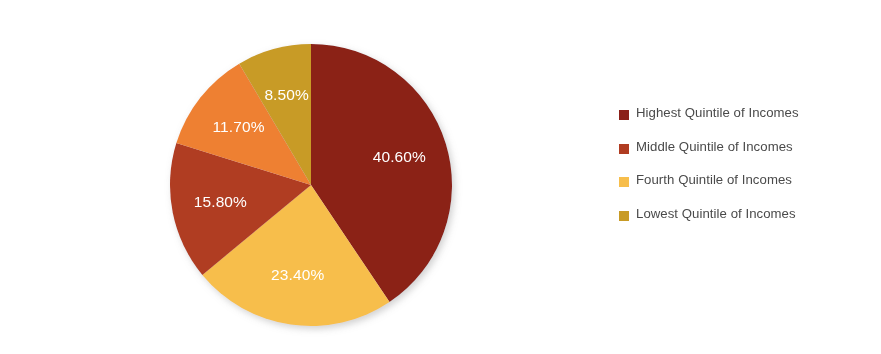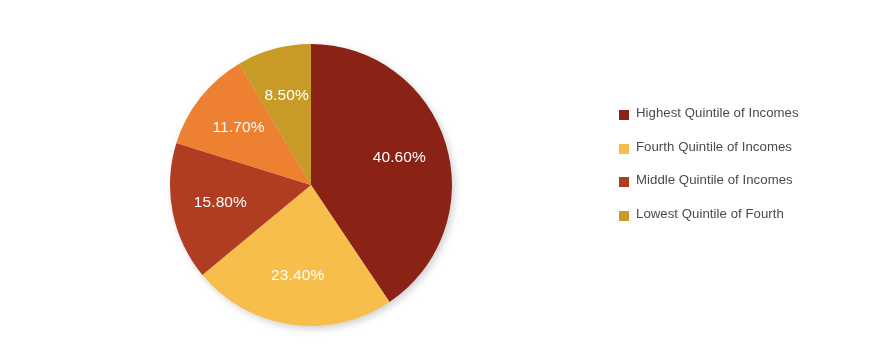--- a/index.html
+++ b/index.html
@@ -99,26 +99,26 @@
         </g>
     </svg>
   </div>
 
   <div id="legend">
       <div class="legend-item">
         <span class="legend-swatch" style="background: rgb(139, 32, 25);"></span>
         <span class="legend-label">Highest Quintile of Incomes</span>
       </div>
       <div class="legend-item">
+        <span class="legend-swatch" style="background: rgb(176, 60, 33);"></span>
+        <span class="legend-label">Middle Quintile of Incomes</span>
+      </div>
+      <div class="legend-item">
         <span class="legend-swatch" style="background: rgb(247, 190, 76);"></span>
         <span class="legend-label">Fourth Quintile of Incomes</span>
       </div>
       <div class="legend-item">
-        <span class="legend-swatch" style="background: rgb(176, 60, 33);"></span>
-        <span class="legend-label">Middle Quintile of Incomes</span>
-      </div>
-      <div class="legend-item">
         <span class="legend-swatch" style="background: rgb(200, 155, 38);"></span>
-        <span class="legend-label">Lowest Quintile of Fourth</span>
+        <span class="legend-label">Lowest Quintile of Incomes</span>
       </div>
     </div>
 
 </div>
 
 </body></html>

